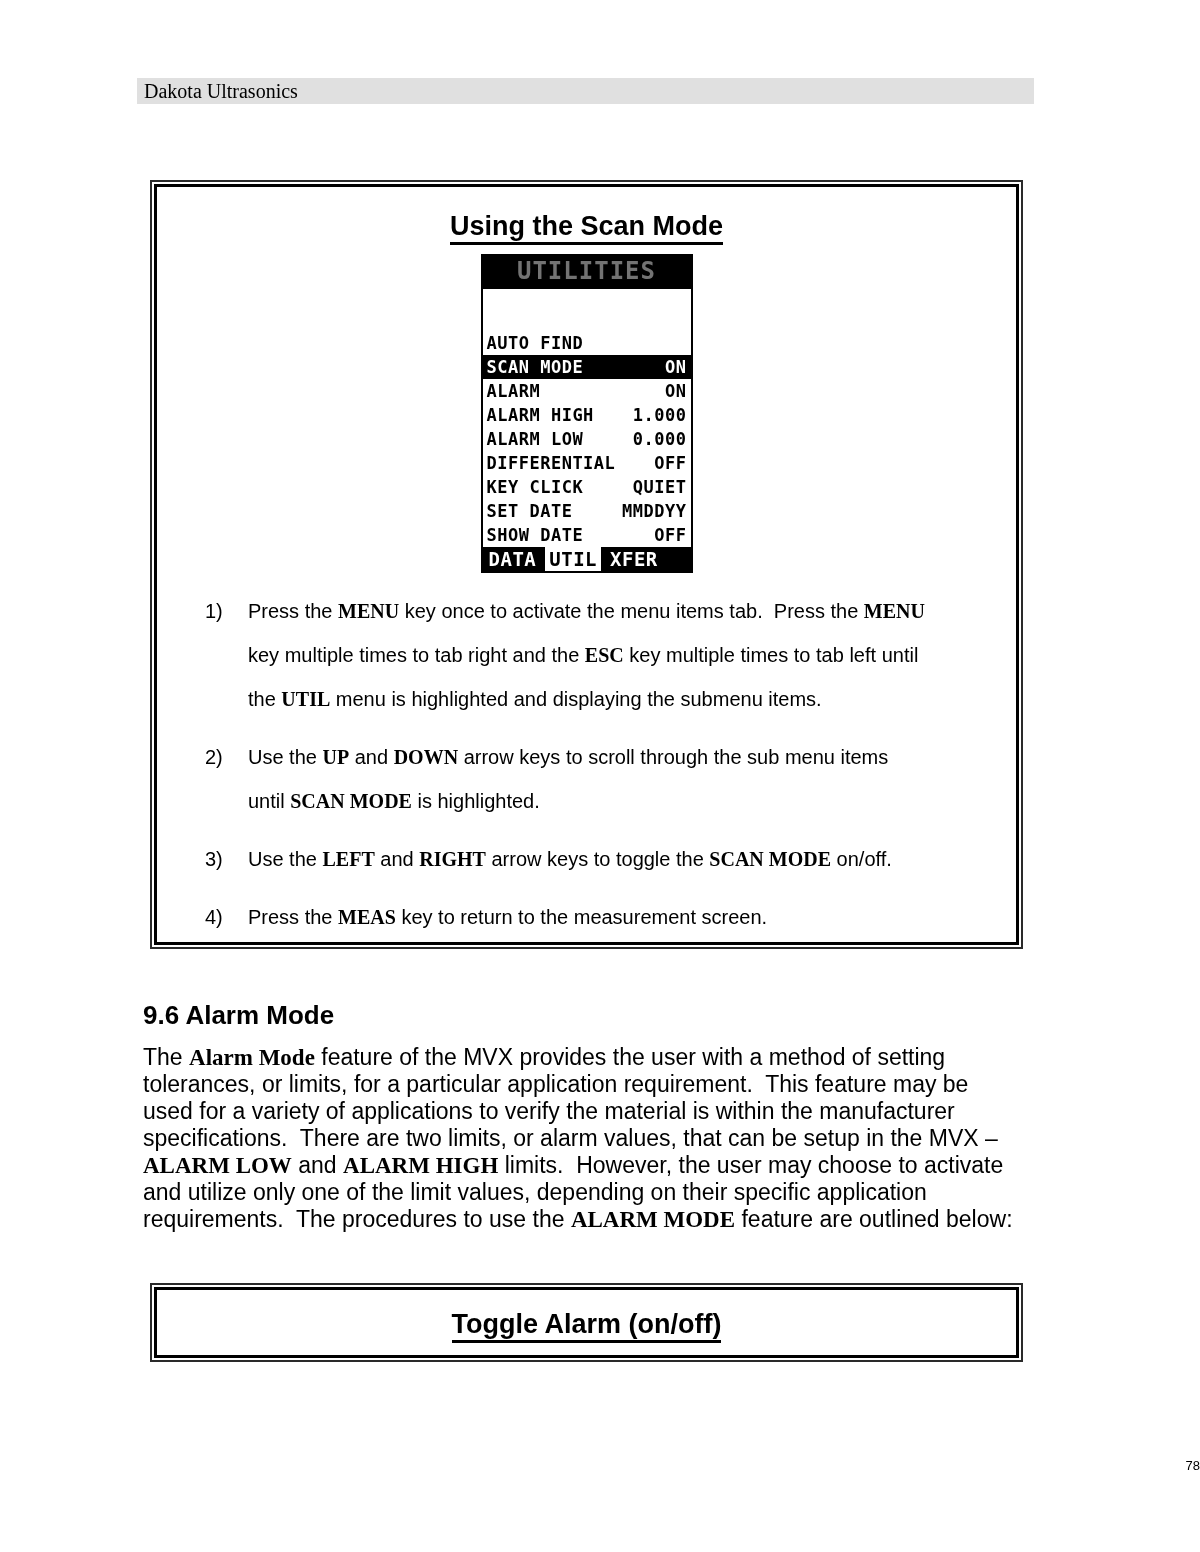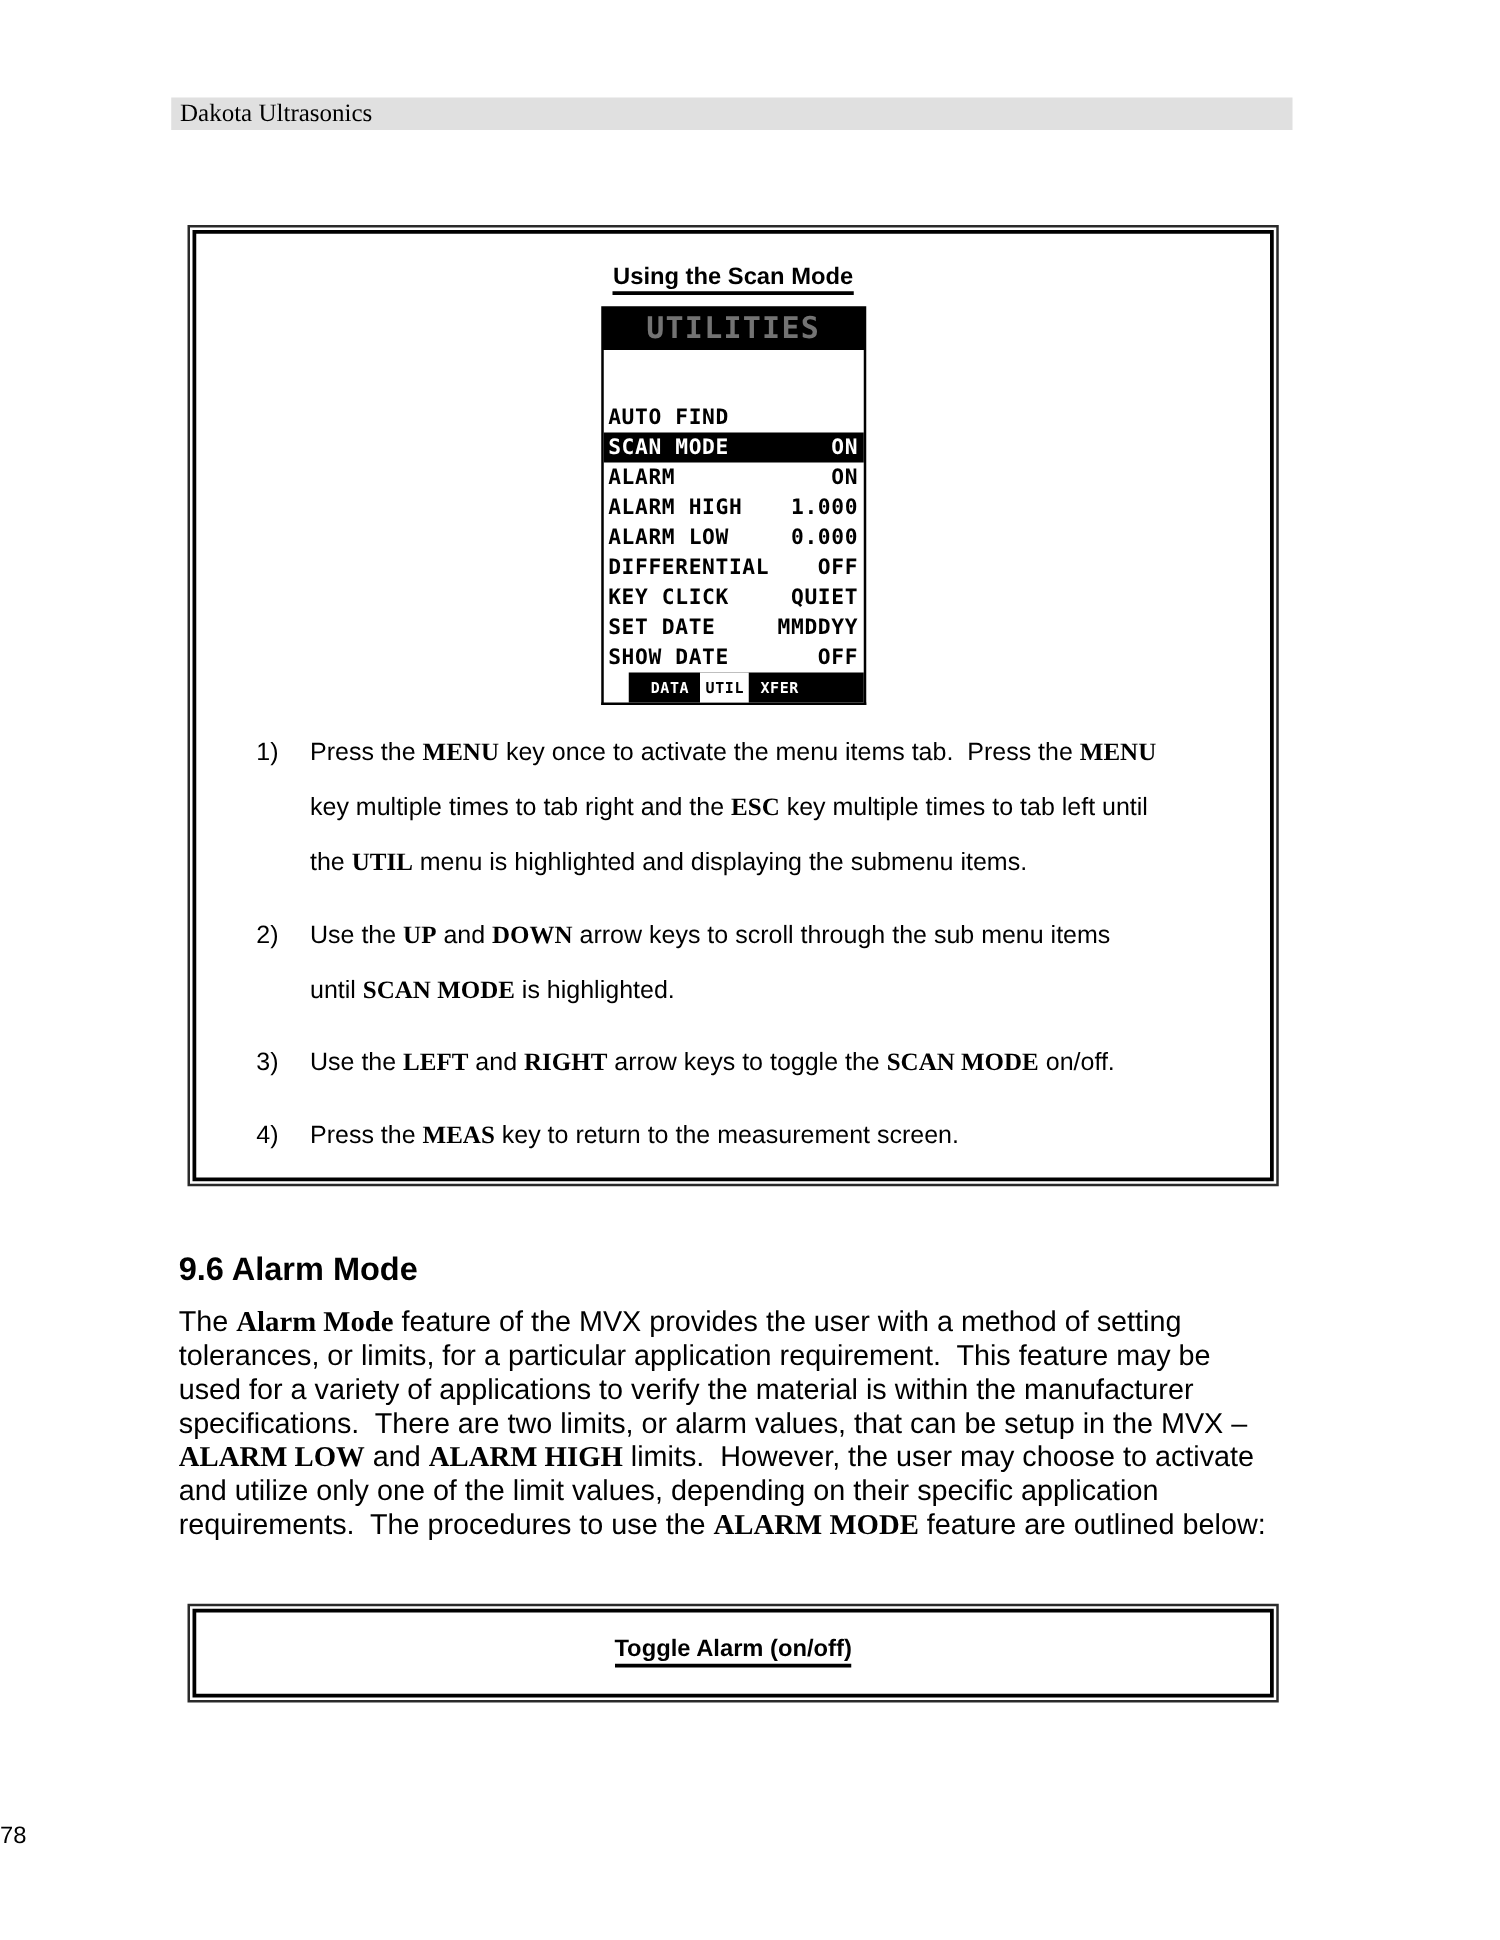--- a/index.html
+++ b/index.html
@@ -30,21 +30,21 @@
     padding: 2px;
     background: #ffffff;
   }
   .inner-box {
     border: 3px solid #000000;
     width: 100%; height: 100%;
   }
   #scan-box { left: 150px; top: 180px; width: 873px; height: 769px; }
   #toggle-box { left: 150px; top: 1283px; width: 873px; height: 79px; }
 
-  .box-title { text-align: center; font-size: 19px; font-weight: bold; margin-top: 24px; }
+  .box-title { text-align: center; font-size: 27px; font-weight: bold; margin-top: 24px; }
   .box-title .u { border-bottom: 3px solid #000; padding-bottom: 1px; }
   #toggle-box .box-title { margin-top: 19px; }
 
   
   .device { width: 212px; margin: 12px auto 0 auto; }
   .device-title {
     background: #000; color: #737373;
     height: 35px; line-height: 35px;
     text-align: center;
     font-family: "DejaVu Sans Mono", monospace;
@@ -57,23 +57,23 @@
     height: 24px; line-height: 24px;
     padding: 0 4px;
     font-family: "DejaVu Sans Mono", monospace;
     font-weight: bold; font-size: 17px; letter-spacing: 0.5px;
     white-space: nowrap;
   }
   .menu-row.selected { background: #000; color: #fff; }
   .device-tabs {
     background: #000; color: #fff;
     height: 24px; display: flex; align-items: stretch;
-    padding-left: 14px;
+    padding-left: 2px;
     font-family: "DejaVu Sans Mono", monospace;
-    font-weight: bold; font-size: 12px; letter-spacing: 0.5px; margin-left: 20px;
+    font-weight: bold; font-size: 19px; letter-spacing: 0.5px;
   }
   .tab { line-height: 24px; padding: 0 4px; margin-right: 5px; }
   .tab.selected { background: #fff; color: #000; }
 
   
   .steps { margin: 16px 14px 0 48px; }
   .step { display: flex; font-size: 20px; line-height: 44px; margin-bottom: 14px; }
   .step-num { width: 43px; flex-shrink: 0; }
   .step-text { white-space: pre-wrap; }
   b { font-weight: bold; font-family: Liberation Serif, serif; }
@@ -86,21 +86,21 @@
   .section-para {
     position: absolute; left: 143px; top: 1044px;
     width: 900px;
     font-size: 23px; line-height: 27px;
     white-space: pre-wrap;
   }
 
   
   .page-number {
     position: absolute; left: 0; top: 1458px;
-    width: 1200px; text-align: left; font-size: 19px;
+    width: 1200px; text-align: right; font-size: 13px;
   }
 </style>
 </head>
 <body>
 
 <div class="header-bar">
   <span>Dakota Ultrasonics</span>
 </div>
 
 <div class="outer-box" id="scan-box">

